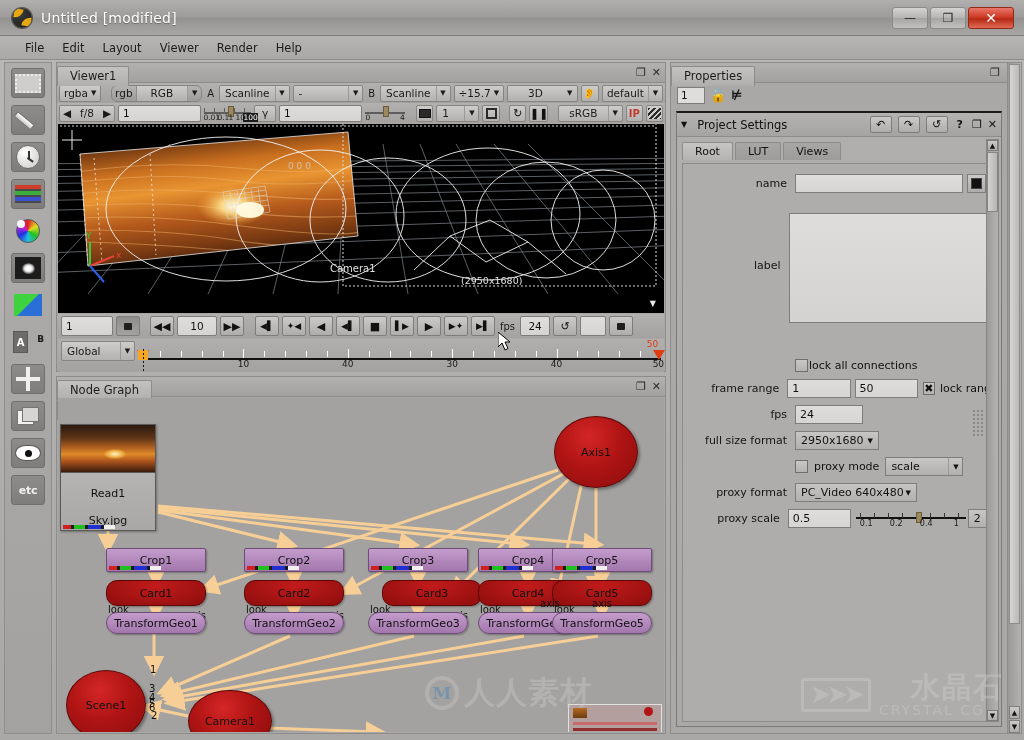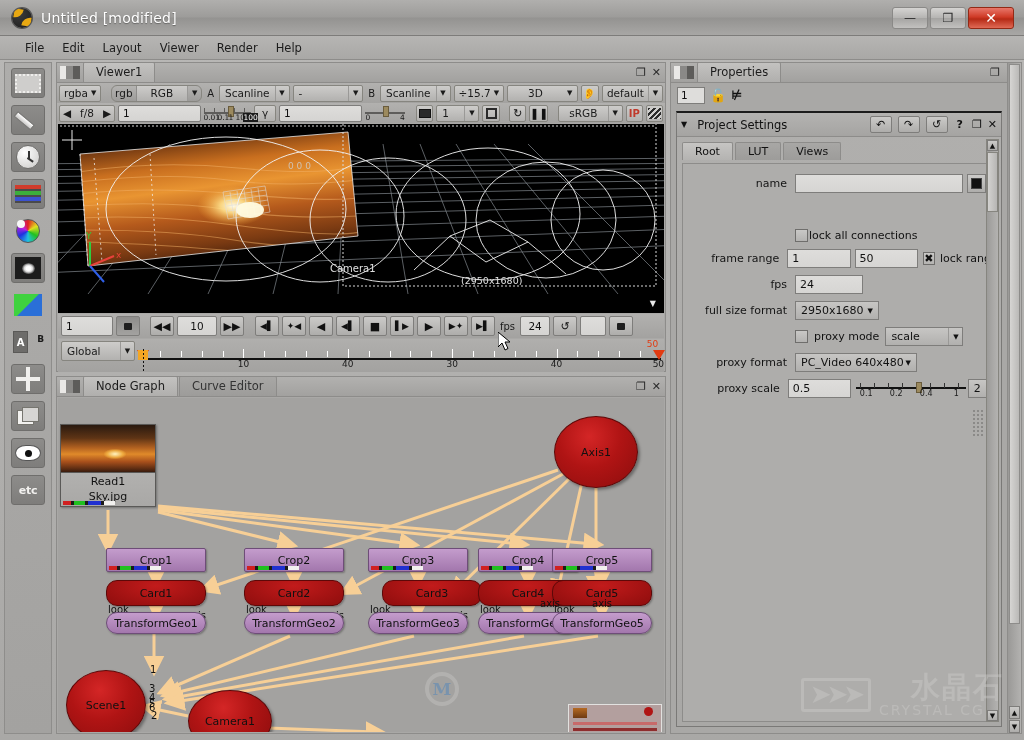--- a/index.html
+++ b/index.html
@@ -117,21 +117,21 @@
   .ic-eye { width:26px; height:16px; border-radius: 50%/60%;
     background:#ffffff; border:1px solid #555; display:flex; align-items:center; justify-content:center; }
   .ic-eye::after { content:""; width:7px; height:7px; border-radius:50%; background:#111; }
   .ic-etc { width:30px; height:22px; display:flex; align-items:center; justify-content:center;
     color:#f2f1ef; font-size:11px; font-weight:bold; letter-spacing:-.3px; }
 
   
   .pane { position:absolute; background:#a9a8a6; border:1px solid #8d8c8a; }
   .pane-head {
     height: 20px; background: linear-gradient(to bottom,#b2b1af,#a2a19f);
-    display:flex; align-items:flex-end; position:relative; border-bottom:1px solid #8d8c8a;
+    display:flex; align-items:flex-start; position:relative; border-bottom:1px solid #8d8c8a;flex-direction:column;
   }
   .pane-grip { width: 20px; height: 13px; margin: 0 3px 3px 3px;
     background: linear-gradient(to right,#e9e8e6 0 6px, #8a8987 6px 13px, #5d5c5a 13px 20px); }
   .tab {
     padding: 2px 12px 3px 12px; font-size: 11.5px; color:#1c1c1c;
     background: linear-gradient(to bottom,#c3c2c0,#b0afad);
     border: 1px solid #8d8c8a; border-bottom: none;
     border-radius: 2px 2px 0 0; margin-right: 1px;
   }
   .tab.inactive { background: linear-gradient(to bottom,#a8a7a5,#9d9c9a); color:#333; }
@@ -217,21 +217,21 @@
     box-shadow: 2px 2px 3px rgba(0,0,0,.35);
   }
   .readnode {
     background: linear-gradient(to bottom,#bebdbb,#a9a8a6);
     border:1px solid #5a5957; box-shadow: 1px 1px 2px rgba(0,0,0,.3);
   }
   .readthumb { width:100%; height: 48px; border-bottom:1px solid #5a5957; overflow:hidden; position:relative;
      background: linear-gradient(to bottom, #2a1a10 0%, #5e3415 28%, #b06020 48%, #e08a2a 62%, #a8501c 78%, #3a1c0e 100%); }
   .readthumb::after { content:""; position:absolute; left:46%; top:52%; width:22px; height:10px;
      background: radial-gradient(ellipse at center, #fff3c0 0%, rgba(255,200,80,.6) 50%, rgba(255,180,60,0) 75%); }
-  .readlabel { font-size:11px; padding: 2px 0 0 0; color:#111; }
+  .readlabel { font-size:11px; padding: 2px 0 0 0; color:#111;margin-top:12px; }
   .edge-lbl { position:absolute; font-size:10px; color:#111; }
 
   
   #props { left: 670px; top: 62px; width: 350px; height: 672px; }
   #propbar { position:absolute; left:1px; top:21px; width:348px; height:22px;
     display:flex; align-items:center; gap:5px; padding-left:5px; }
   #propbar .numf { width: 28px; height:17px; background:#dedddb; border:1px solid #7e7d7b;
      font-size:10.5px; display:flex; align-items:center; padding-left:3px; }
   #pspanel { position:absolute; left:5px; top:48px; width: 326px; bottom: 6px;
      background: linear-gradient(to bottom,#b0afad,#a9a8a6); border:1px solid #7a7977; border-top:2px solid #1c1c1c; }
@@ -875,20 +875,24 @@
 
       <div id="psbody">
         <div class="prow">
           <span class="plabel">name</span>
           <div class="pfield" style="width:168px"></div>
           <div class="swatchbtn" style="margin-left:4px">
               <i></i>
             </div>
         </div>
 
+        <div class="prow" style="align-items:flex-start;margin-top:20px">
+          <span class="plabel" style="padding-top:46px">label</span>
+          <div class="labelbox"></div>
+        </div>
 
         <div class="prow" style="margin-top:36px">
           <span class="plabel"></span>
           <div class="pcheck"></div>
           <span style="margin-left:1px;font-size:11px">lock all connections</span>
         </div>
 
         <div class="prow">
           <span class="plabel">frame range</span>
           <div class="pfield" style="width:68px">1</div>
@@ -961,20 +965,21 @@
   </div>
 
   <div id="outerscroll">
     <div class="thumb"></div>
     <div class="up2">▲</div>
     <div class="dn2">▼</div>
   </div>
 
   <div class="wm" id="wm1">
     <span class="ring">M</span>
+    <span class="cn">人人素材</span>
   </div>
   <div class="wm" id="wm2">
     <span class="chev">➤➤➤</span>
     <span>
       <span class="t1" style="display:block">水晶石</span>
       <span class="t2" style="display:block">CRYSTAL CG</span>
     </span>
   </div>
 
   <svg style="position:absolute;left:498px;top:332px;width:14px;height:20px;pointer-events:none">

